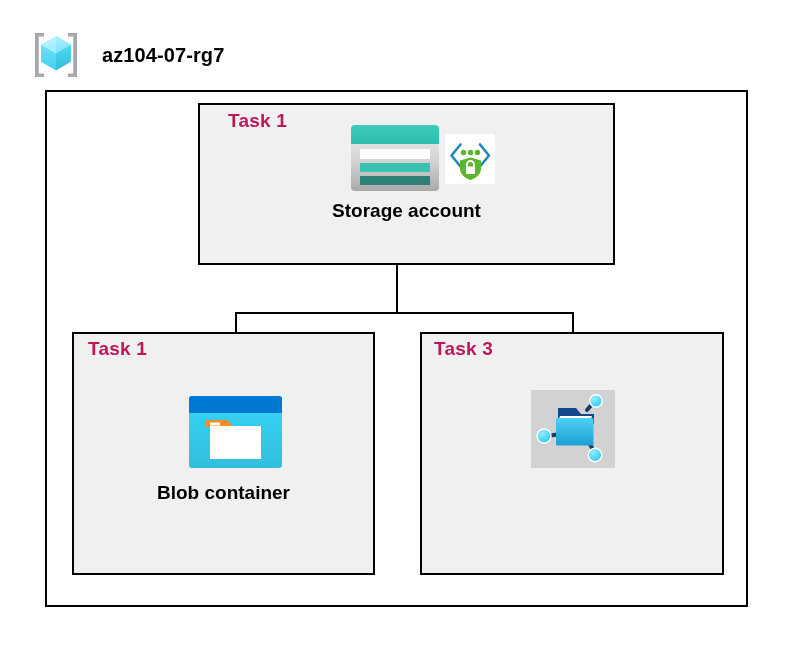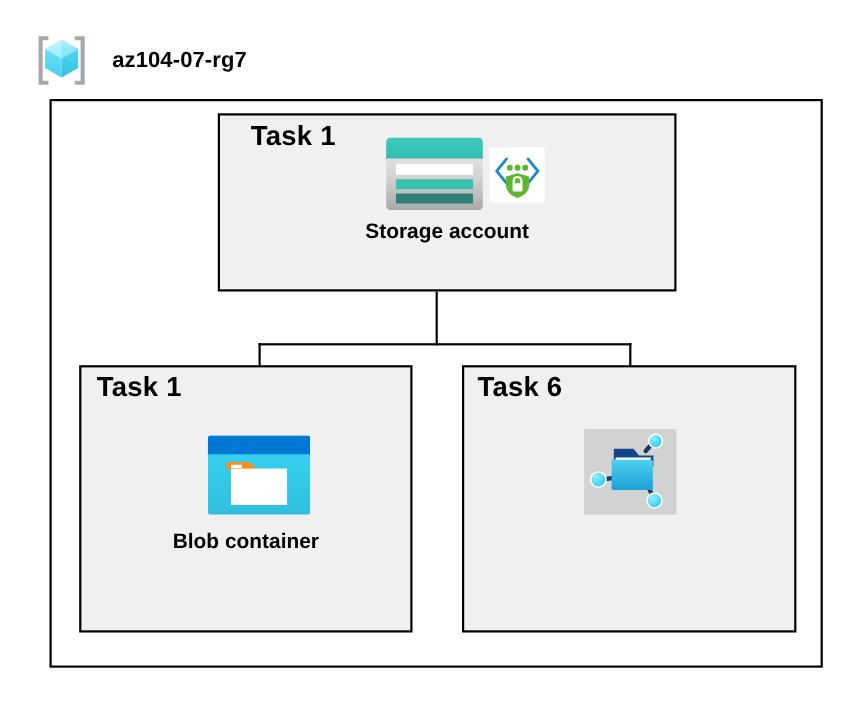--- a/index.html
+++ b/index.html
@@ -34,21 +34,21 @@
   }
   .task-box{
     position:absolute;background:#F0F0F0;border:2px solid #000000;box-sizing:border-box;
   }
   #task1-box{left:198px;top:103px;width:417px;height:162px;}
   #task2-box{left:72px;top:332px;width:303px;height:243px;}
   #task3-box{left:420px;top:332px;width:304px;height:243px;}
 
   .task-label{
     position:absolute;
-    font-size:25px;font-weight:bold;color:#000000;
+    font-size:19px;font-weight:bold;color:#be185d;
     white-space:nowrap;letter-spacing:0.2px;
   }
   #task1-label{left:228px;top:110px;}
   #task2-label{left:88px;top:338px;}
   #task3-label{left:434px;top:338px;}
 
   
   .conn{position:absolute;background:#000000;}
   #conn-v-top{left:396px;top:265px;width:2px;height:49px;}
   #conn-h-bus{left:235px;top:312px;width:339px;height:2px;}
@@ -186,21 +186,21 @@
       <path d="M17 24 H38 L45 31 H17 Z" fill="#F78D1E"></path>
       <rect x="21" y="26.5" width="10" height="3" fill="#FFFFFF"></rect>
 
       <rect x="21" y="30" width="51" height="33" fill="#FFFFFF"></rect>
     </svg>
   </div>
 
   <div class="node-caption" id="blob-caption">Blob container</div>
 
   <div class="task-box" id="task3-box"></div>
-  <div class="task-label" id="task3-label">Task 6</div>
+  <div class="task-label" id="task3-label">Task 3</div>
 
   <div class="icon-wrap" id="fileshare-icon-wrap">
     <div id="fileshare-icon-inner">
       <svg viewBox="0 0 74 70" xmlns="http://www.w3.org/2000/svg">
         <defs>
           <linearGradient id="fsFolder" x1="0" y1="0" x2="0" y2="1">
             <stop offset="0" stop-color="#4FD1F0"></stop>
               <stop offset="1" stop-color="#1C9FD6"></stop>
           </linearGradient>
           <radialGradient id="fsNode" cx="0.35" cy="0.3" r="0.8">

